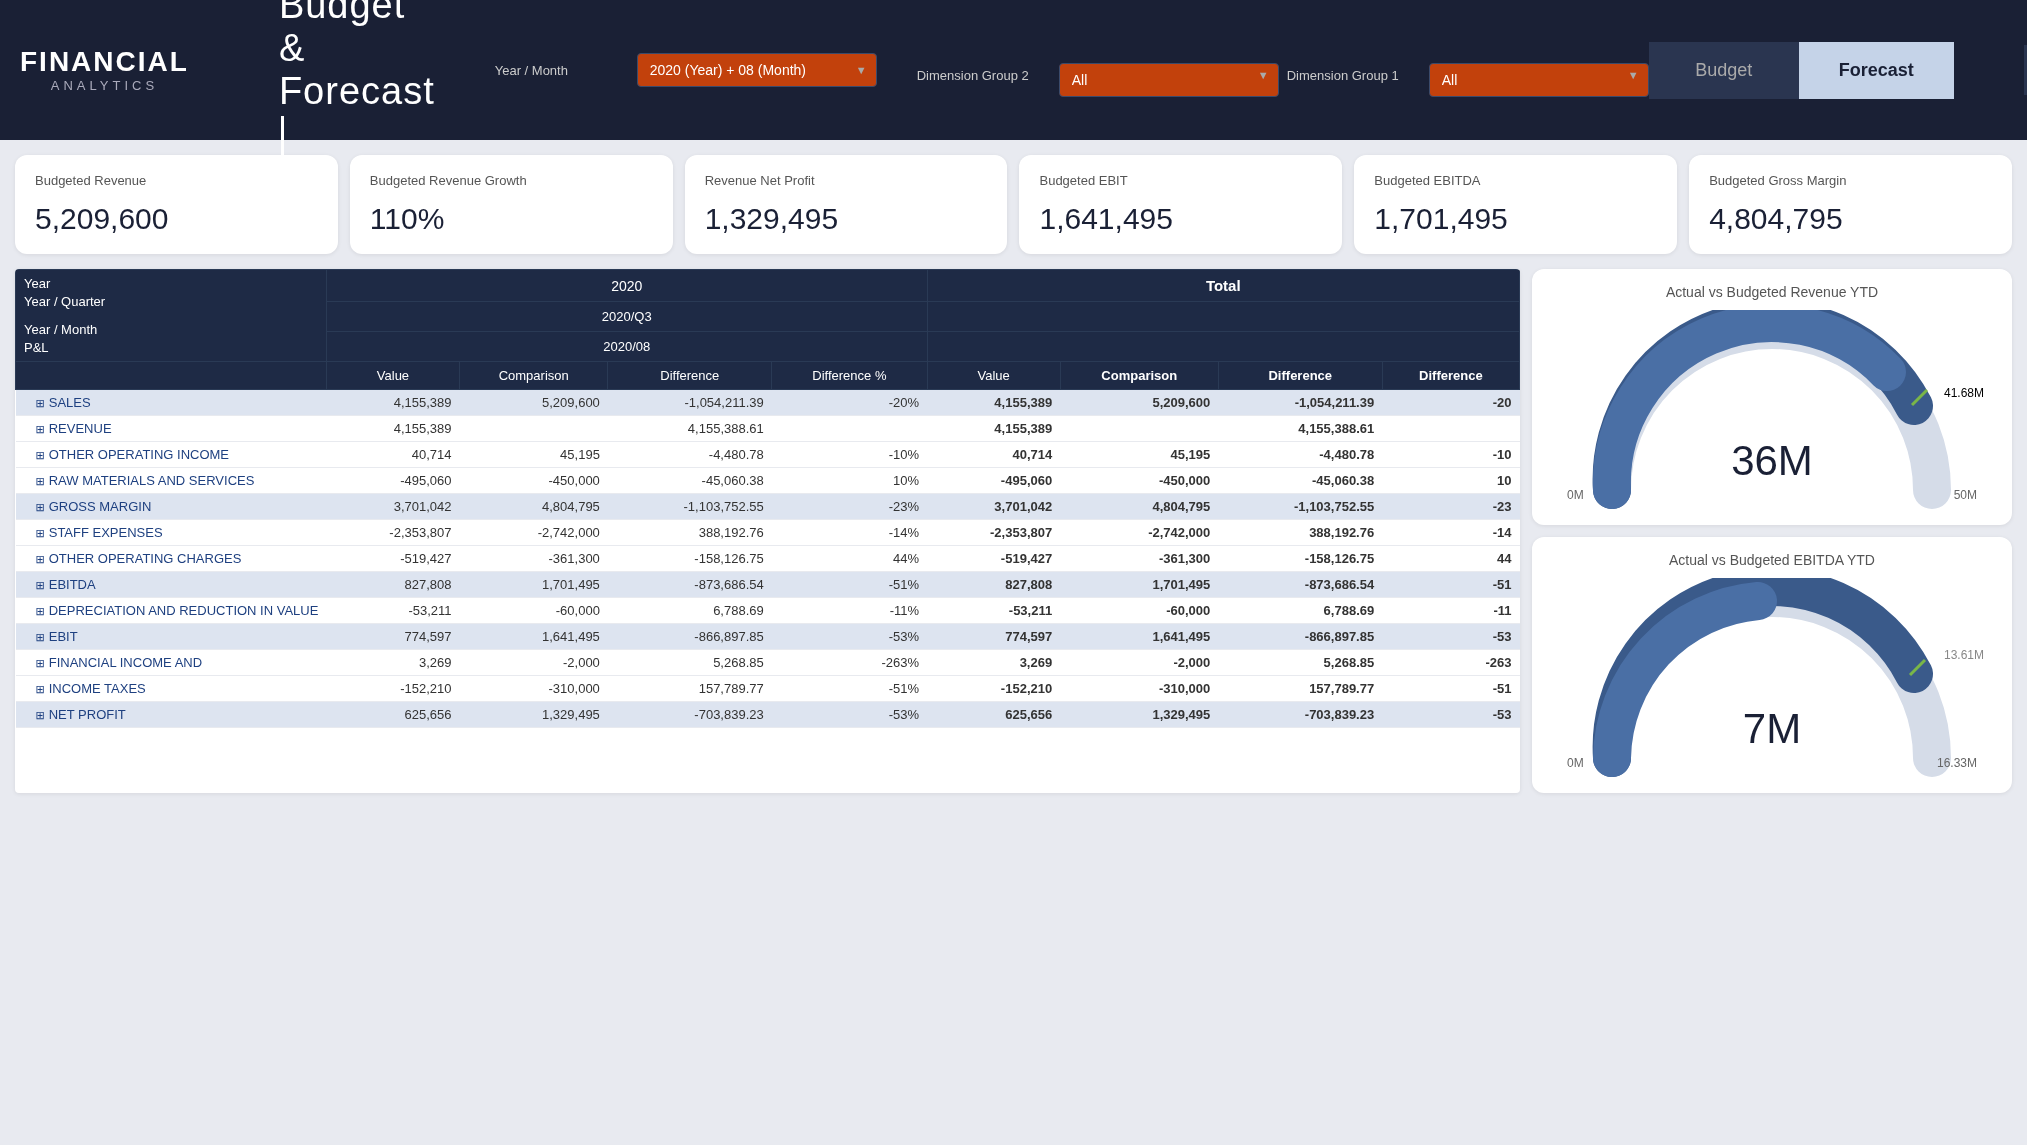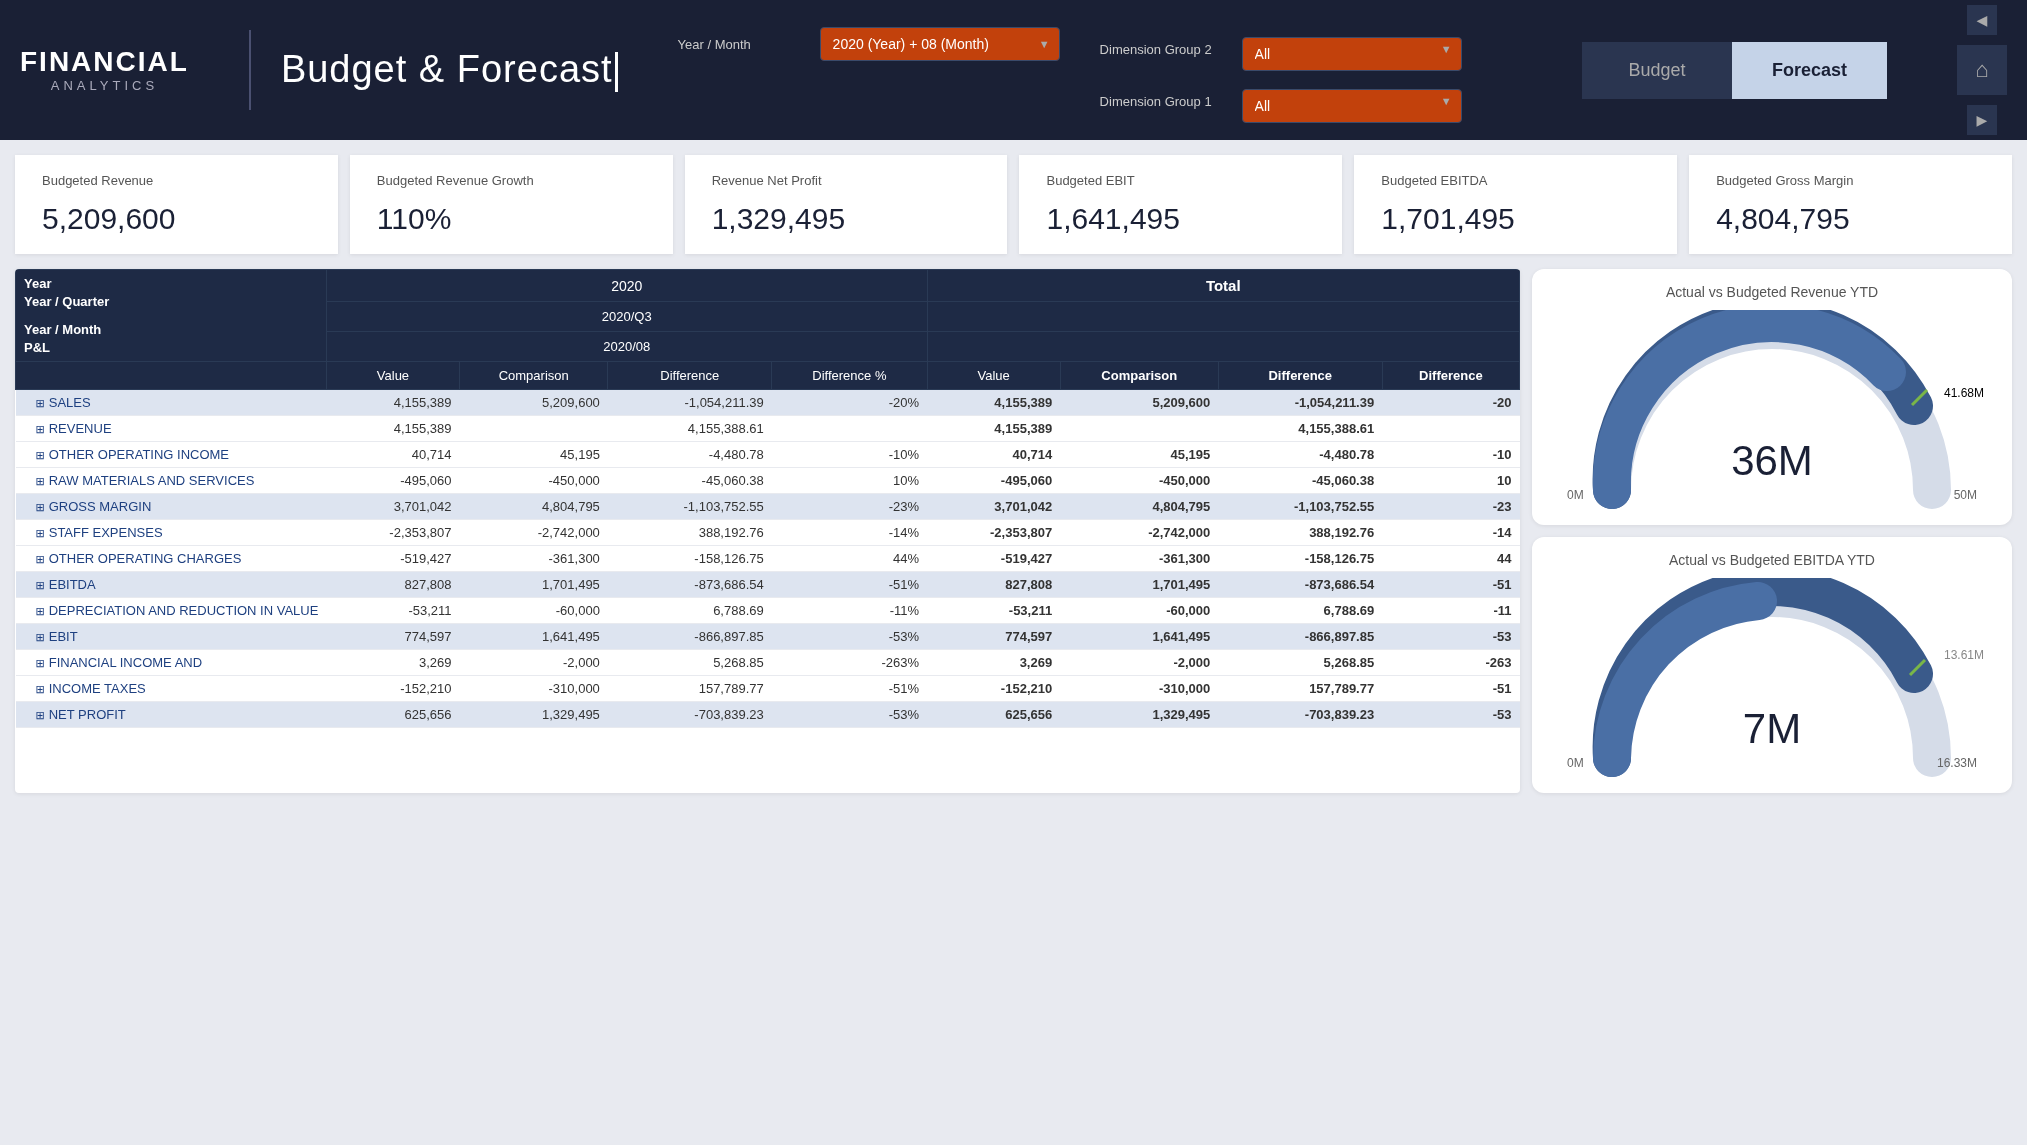--- a/index.html
+++ b/index.html
@@ -85,22 +85,22 @@
     
     .kpi-row {
       display: flex;
       gap: 12px;
       padding: 15px 15px;
       background: #e8eaf0;
     }
     .kpi-card {
       background: white;
       flex: 1;
-      padding: 18px 27px;
-      border-radius: 0;
+      padding: 18px 20px;
+      border-radius: 12px;
       box-shadow: 0 1px 4px rgba(0,0,0,0.08);
     }
     .kpi-label { font-size: 13px; color: #555; margin-bottom: 14px; }
     .kpi-value { font-size: 30px; font-weight: 400; color: #1a2035; }
 
     
     .main-content {
       display: flex;
       gap: 12px;
       padding: 0 15px 15px;
@@ -189,21 +189,21 @@
       <div style="display:flex; align-items:center; gap:12px;">
         <span class="control-label">Year / Month</span>
         <div class="select-wrapper">
           <select class="control-select">
             <option>2020 (Year) + 08 (Month)</option>
           </select>
         </div>
       </div>
     </div>
 
-    <div style="display:flex; flex-direction:column; gap:8px;">
+    <div style="display:flex; flex-direction:row; gap:8px;">
       <div style="display:flex; align-items:center; gap:12px;">
         <span class="control-label">Dimension Group 2</span>
         <div class="select-wrapper">
           <select class="control-select wide">
             <option>All</option>
           </select>
         </div>
       </div>
       <div style="display:flex; align-items:center; gap:12px;">
         <span class="control-label">Dimension Group 1</span>
@@ -255,21 +255,21 @@
     </div>
   </div>
 
 <div class="main-content">
 
   <div class="table-section">
     <div class="table-scroll-wrapper">
       <table class="financial-table">
         <thead>
           <tr>
-            <th class="left" style="width:220px;font-weight:bold;" rowspan="3">
+            <th class="left" style="width:220px;" rowspan="3">
               <div style="margin-bottom:3px;">Year</div>
               <div style="margin-bottom:13px;">Year / Quarter</div>
               <div style="margin-bottom:3px;">Year / Month</div>
               <div>P&amp;L</div>
             </th>
             <th colspan="4" class="th-year">2020</th>
             <th colspan="4" style="font-weight:700; font-size:15px;">Total</th>
           </tr>
           <tr>
             <th colspan="4">2020/Q3</th>

